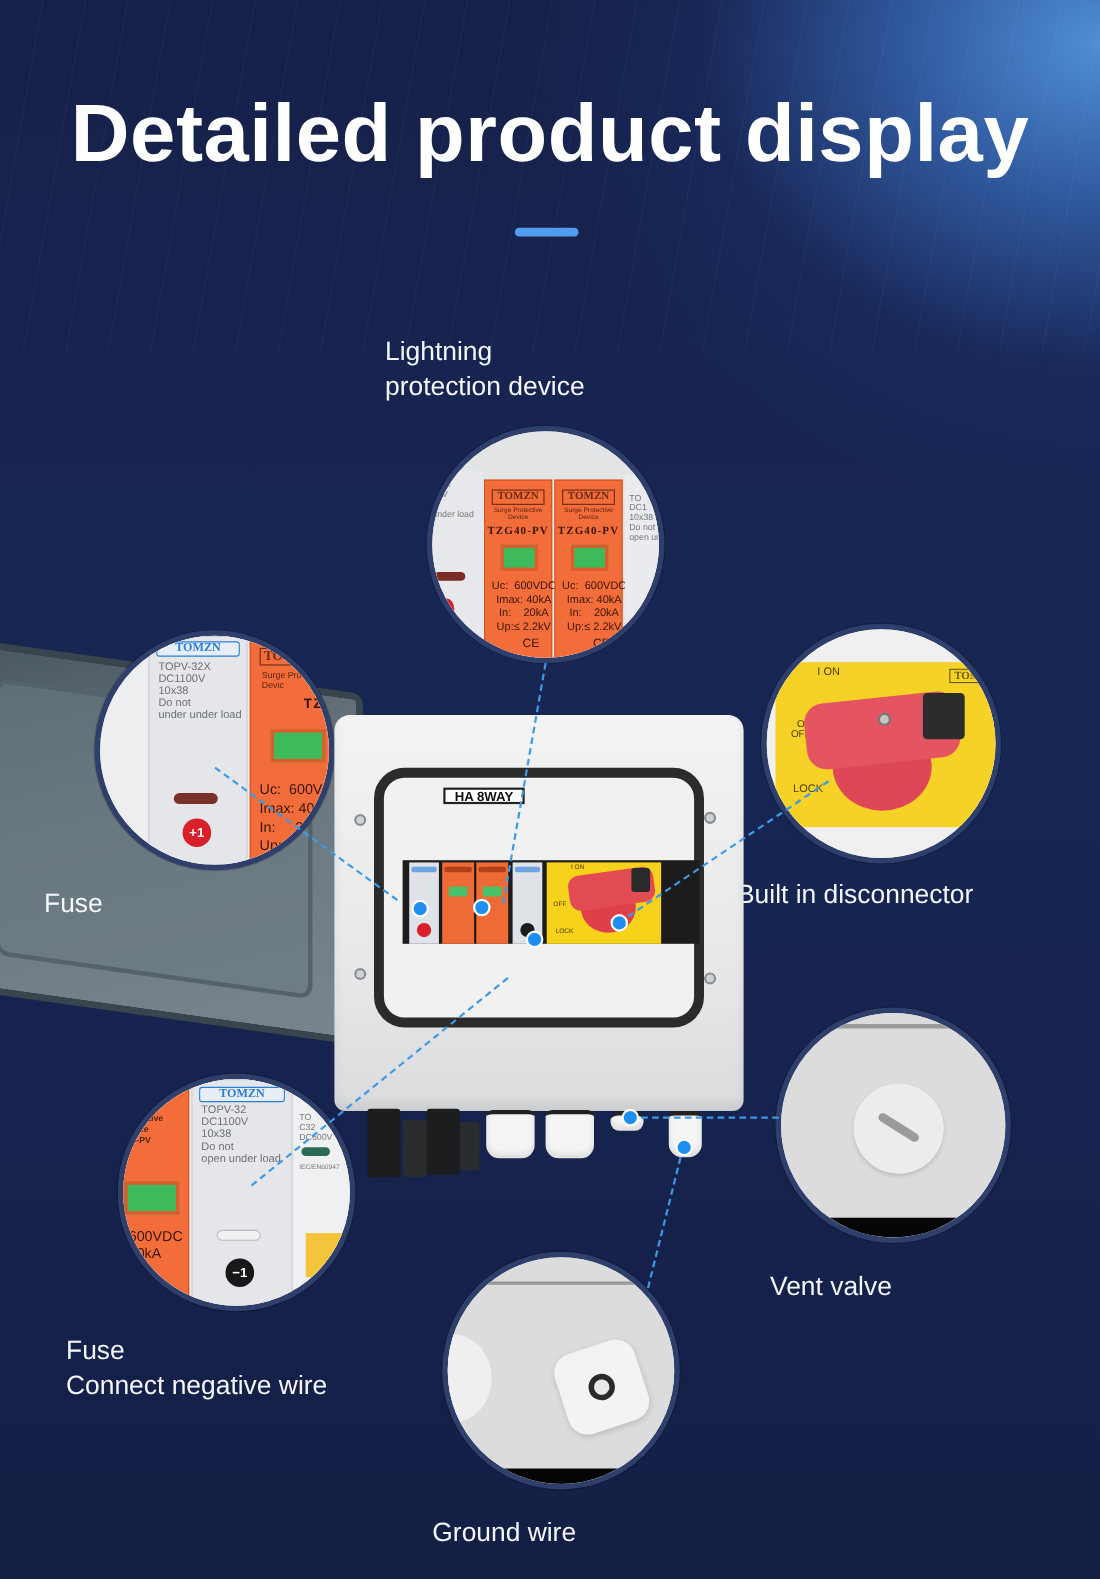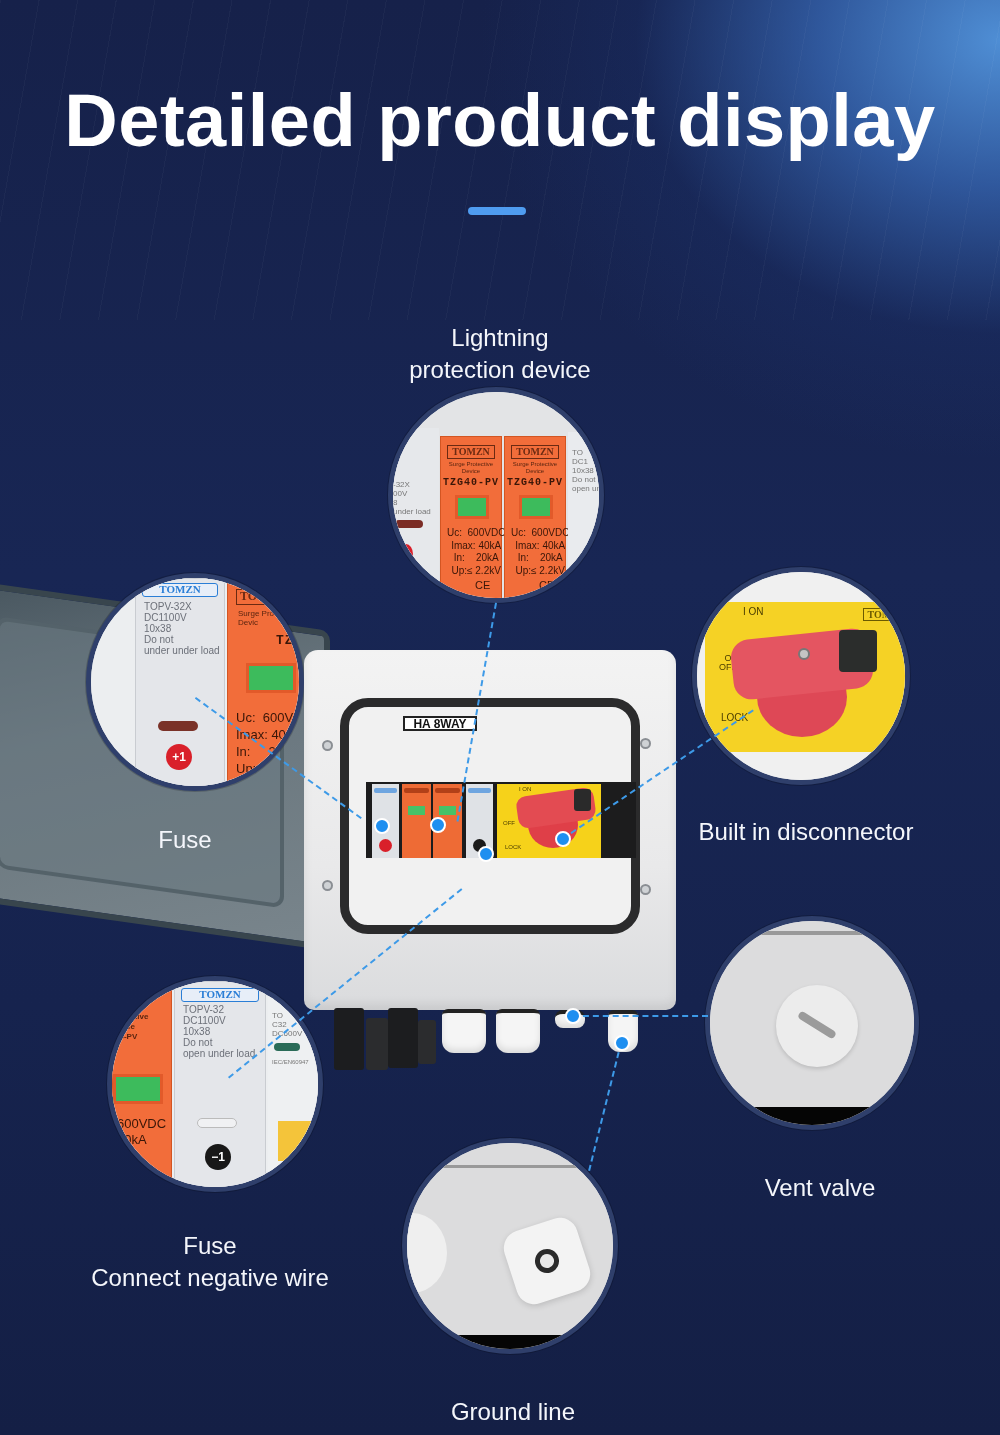--- a/index.html
+++ b/index.html
@@ -24,23 +24,22 @@
   .title {
     position: absolute; left: 0; top: 78px; width: 1000px;
     text-align: center; font-weight: 700; font-size: 74px; letter-spacing: 0.5px;
     color: #fff;
   }
   .title-bar {
     position: absolute; left: 468px; top: 207px; width: 58px; height: 8px;
     border-radius: 4px; background: #4f9cf0;
   }
   .label {
-    position: absolute; text-align: center; font-size: 24px; line-height: 32px;
+    position: absolute; text-align: left; font-size: 24px; line-height: 32px;
     color: #f4f6fb;
-    margin-top: 18px;
   }
   .circle {
     position: absolute; border-radius: 50%; overflow: hidden;
     border: 5px solid #2f3f6b;
     background: #e6e7e9;
     box-shadow: 0 0 0 1px rgba(0,0,0,0.2);
   }
   .dash {
     position: absolute; height: 0; border-top: 2px dashed #3d9ae8; transform-origin: 0 0;
   }
@@ -52,21 +51,21 @@
   
   .spd {
     position: absolute; background: #f26d3a; border: 1px solid #d35522;
   }
   .spd .brand {
     position: absolute; left: 6px; right: 6px; top: 8px; height: 14px;
     border: 1.5px solid #6b2a12; color: #6b2a12; font-family: "Liberation Serif", serif;
     font-size: 10px; font-weight: 700; text-align: center; line-height: 11px;
   }
   .spd .sub { position: absolute; left: 0; right: 0; top: 24px; font-size: 6px; text-align: center; color: #5a2510; line-height: 7px; }
-  .spd .model { position: absolute; left: 0; right: 0; top: 40px; font-family: Liberation Mono, monospace; font-size: 10px; text-align: center; color: #3a1608; font-weight: 700; letter-spacing: 1px;}
+  .spd .model { position: absolute; left: 0; right: 0; top: 40px; font-family: Liberation Serif, serif; font-size: 10px; text-align: center; color: #3a1608; font-weight: 700; letter-spacing: 1px;}
   .spd .window { position: absolute; left: 14px; top: 58px; width: 34px; height: 24px; background: #3dbb5c; border: 3px solid #e25a2a; }
   .spd .specs { position: absolute; left: 6px; top: 90px; font-size: 10px; line-height: 12.5px; color: #3a1608; white-space: pre; text-align: center; }
 
   .fuse {
     position: absolute; background: #e4e6ea; border: 1px solid #c9ccd1;
   }
   .fuse .fbrand {
     position: absolute; left: 6px; right: 6px; top: 4px; height: 14px; border-radius: 3px;
     background: #e7eef8; border: 1.5px solid #2a7ed6; color: #2a7ed6;
     font-family: "Liberation Serif", serif; font-weight: 700; font-size: 11px; text-align: center; line-height: 11px;
@@ -147,21 +146,21 @@
 <div class="title-bar"></div>
 
 <div class="label" style="left:350px; top:304px; width:300px;">
   <div>Lightning</div>
   <div>protection device</div>
 </div>
 
 <div class="circle" style="left:388px; top:387px; width:216px; height:216px;">
   <div style="position:absolute; inset:0; background:#e3e4e6;"></div>
   <div style="position:absolute; left:0; top:36px; width:46px; height:170px; background:#e6e8eb;">
-    <div style="position:absolute; left:0; top:8px; font-size:8px; color:#777; line-height:9px; white-space:pre;margin-top:44px;">-32X
+    <div style="position:absolute; left:0; top:8px; font-size:8px; color:#777; line-height:9px; white-space:pre;">-32X
 00V
 8
 under load</div>
     <div style="position:absolute; left:2px; top:92px; width:28px; height:8px; border-radius:4px; background:#7b2c25;"></div>
     <div style="position:absolute; left:6px; top:116px; width:14px; height:20px; border-radius:50%; background:#d81f2a;"></div>
   </div>
   <div class="spd" style="left:47px; top:44px; width:62px; height:170px;">
     <div class="brand">TOMZN</div>
     <div class="sub"><span>Surge Protective</span><br><span>Device</span></div>
     <div class="model">TZG40-PV</div>
@@ -332,21 +331,21 @@
 
 <div class="circle" style="left:402px; top:1138px; width:216px; height:216px;">
   <div style="position:absolute; inset:0; background:#dcdcdd;"></div>
   <div style="position:absolute; left:0; top:22px; width:216px; height:3px; background:#999;"></div>
   <div style="position:absolute; left:0; bottom:0; width:216px; height:14px; background:#050505;"></div>
   <div style="position:absolute; left:-30px; top:70px; width:70px; height:80px; border-radius:50%; background:#efefef;"></div>
   <div style="position:absolute; left:102px; top:80px; width:76px; height:76px; background:#f3f3f3; border-radius:18px; transform:rotate(-18deg); box-shadow:0 2px 6px rgba(0,0,0,0.15);">
     <div style="position:absolute; left:26px; top:26px; width:24px; height:24px; border-radius:50%; background:#e9e9e9; border:5px solid #2a2a2a;"></div>
   </div>
 </div>
-<div class="label" style="left:393px; top:1378px; width:240px;">Ground line</div>
+<div class="label" style="left:393px; top:1378px; width:240px;">Ground wire</div>
 
 <div class="dash" style="left:497px; top:603px; width:222px; transform:rotate(100deg);"></div>
 <div class="dash" style="left:196px; top:697px; width:205px; transform:rotate(36deg);"></div>
 <div class="dash" style="left:562px; top:838px; width:230px; transform:rotate(-34deg);"></div>
 <div class="dash" style="left:228px; top:1077px; width:300px; transform:rotate(-39deg);"></div>
 <div class="dash" style="left:573px; top:1015px; width:135px;"></div>
 <div class="dash" style="left:622px; top:1043px; width:132px; transform:rotate(104deg);"></div>
 
 <div class="dot" style="left:382px; top:826px;"></div>
 <div class="dot" style="left:438px; top:825px;"></div>

